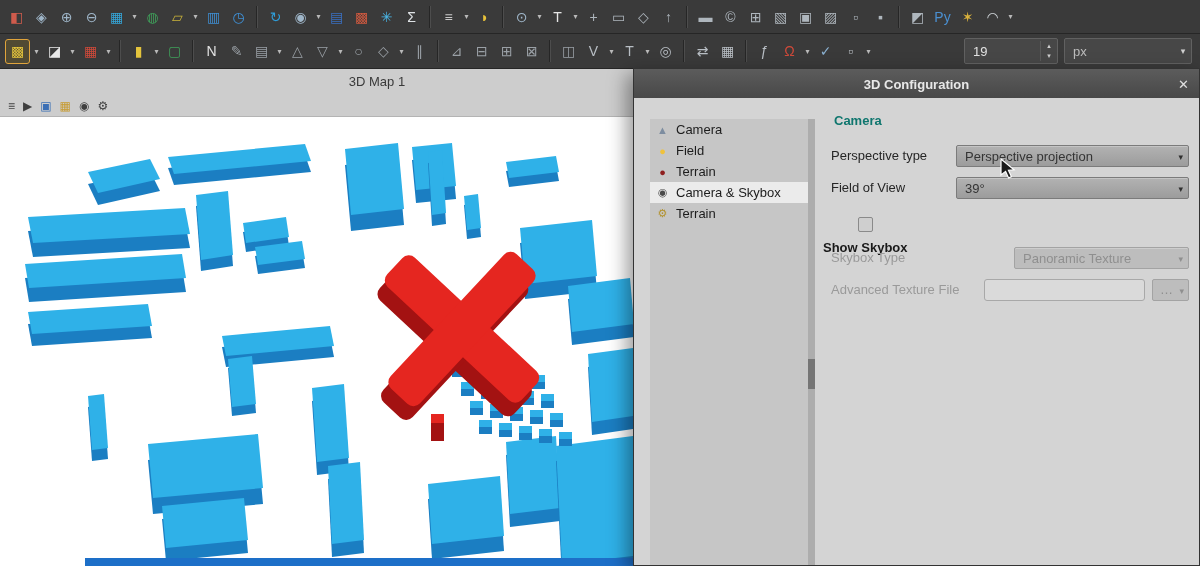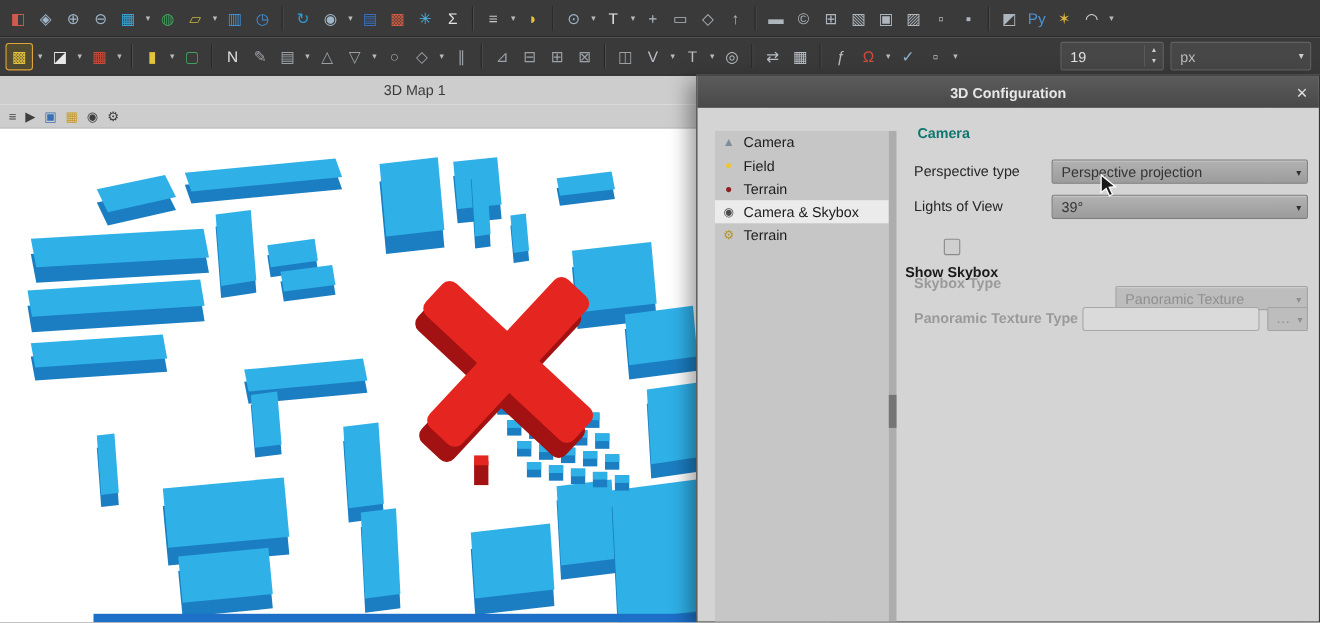--- a/index.html
+++ b/index.html
@@ -46,27 +46,27 @@
             font-weight:bold;text-align:center;line-height:31px;position:relative;}
   .close-x{position:absolute;right:10px;top:0;color:#e0e0e0;font-weight:normal;cursor:default;}
   .pagelist{position:absolute;left:16px;top:50px;bottom:0;width:158px;background:var(--listBg);}
   .pl-item{height:21px;display:flex;align-items:center;gap:6px;padding-left:5px;color:#1c1c1c;}
   .pl-item.sel{background:var(--listSelectedBg);}
   .pl-ic{width:15px;text-align:center;font-size:11px;}
   .vscroll{position:absolute;left:174px;top:50px;bottom:0;width:7px;background:#adadad;}
   .vscroll .handle{position:absolute;left:0;top:240px;width:7px;height:30px;background:#757575;}
   .grp-header{position:absolute;left:200px;top:44px;font-weight:bold;color:#0f766e;font-size:13px;}
   .flabel{position:absolute;height:22px;line-height:22px;color:#262626;}
-  .flabel.dis{color:var(--textDisabled);font-weight:bold;}
+  .flabel.dis{color:var(--textDisabled);}
   .combo{position:absolute;height:22px;line-height:22px;background:linear-gradient(#b2b2b2,#9c9c9c);
          border:1px solid #7b7b7b;border-radius:2px;box-sizing:border-box;color:#343434;
          padding:0 18px 0 8px;box-shadow:inset 0 1px 0 rgba(255,255,255,.25);
          white-space:nowrap;overflow:hidden;}
   .combo .arr{position:absolute;right:5px;top:0;font-size:9px;color:#2f2f2f;}
-  .combo.dis{background:var(--comboDisabledBg);color:#8f8f8f;border-color:#a3a3a3;margin-top:13px;}
+  .combo.dis{background:var(--comboDisabledBg);color:#8f8f8f;border-color:#a3a3a3;}
   .combo.dis .arr{color:#8f8f8f;}
   .checkrow{position:absolute;left:189px;top:148px;display:flex;align-items:center;gap:8px;flex-direction:column;}
   .checkbox{width:13px;height:13px;background:#cfcfcf;border:1px solid #8a8a8a;border-radius:2px;}
   .checklabel{font-weight:bold;color:#191919;}
   .lineedit{position:absolute;height:22px;background:#dadada;border:1px solid #a8a8a8;
             border-radius:3px;box-sizing:border-box;}
   .dotsbtn{position:absolute;height:22px;line-height:20px;background:var(--comboDisabledBg);
            border:1px solid #a3a3a3;border-radius:2px;box-sizing:border-box;color:#8f8f8f;
            text-align:left;padding-left:7px;}
   .dotsbtn .arr{position:absolute;right:4px;top:1px;font-size:9px;color:#8f8f8f;}
@@ -487,38 +487,38 @@
     </div>
 
     <div class="grp-header">Camera</div>
 
     <div class="flabel" style="left:197px;top:76px;">Perspective type</div>
     <div class="combo" style="left:322px;top:76px;width:233px;">
       <span>Perspective projection</span>
       <span class="arr">▾</span>
     </div>
 
-    <div class="flabel" style="left:197px;top:108px;">Lights of View</div>
+    <div class="flabel" style="left:197px;top:108px;">Field of View</div>
     <div class="combo" style="left:322px;top:108px;width:233px;">
       <span>39°</span>
       <span class="arr">▾</span>
     </div>
 
     <div class="checkrow">
       <span class="checkbox"></span>
       <span class="checklabel">Show Skybox</span>
     </div>
 
     <div class="flabel dis" style="left:197px;top:178px;">Skybox Type</div>
     <div class="combo dis" style="left:380px;top:178px;width:175px;">
       <span>Panoramic Texture</span>
       <span class="arr">▾</span>
     </div>
 
-    <div class="flabel dis" style="left:197px;top:210px;">Panoramic Texture Type</div>
+    <div class="flabel dis" style="left:197px;top:210px;">Advanced Texture File</div>
     <div class="lineedit" style="left:350px;top:210px;width:161px;"></div>
     <div class="dotsbtn" style="left:518px;top:210px;width:37px;">
       <span>…</span>
       <span class="arr">▾</span>
     </div>
   </div>
 
   <svg class="cursor" width="16" height="22">
     <path d="M1,1 L1,17 L5.6,13.4 L8.6,20 L11.4,18.6 L8.4,12.2 L14,11.8 Z" fill="#1a1a1a" stroke="#ffffff" stroke-width="1.2"></path>
   </svg>

